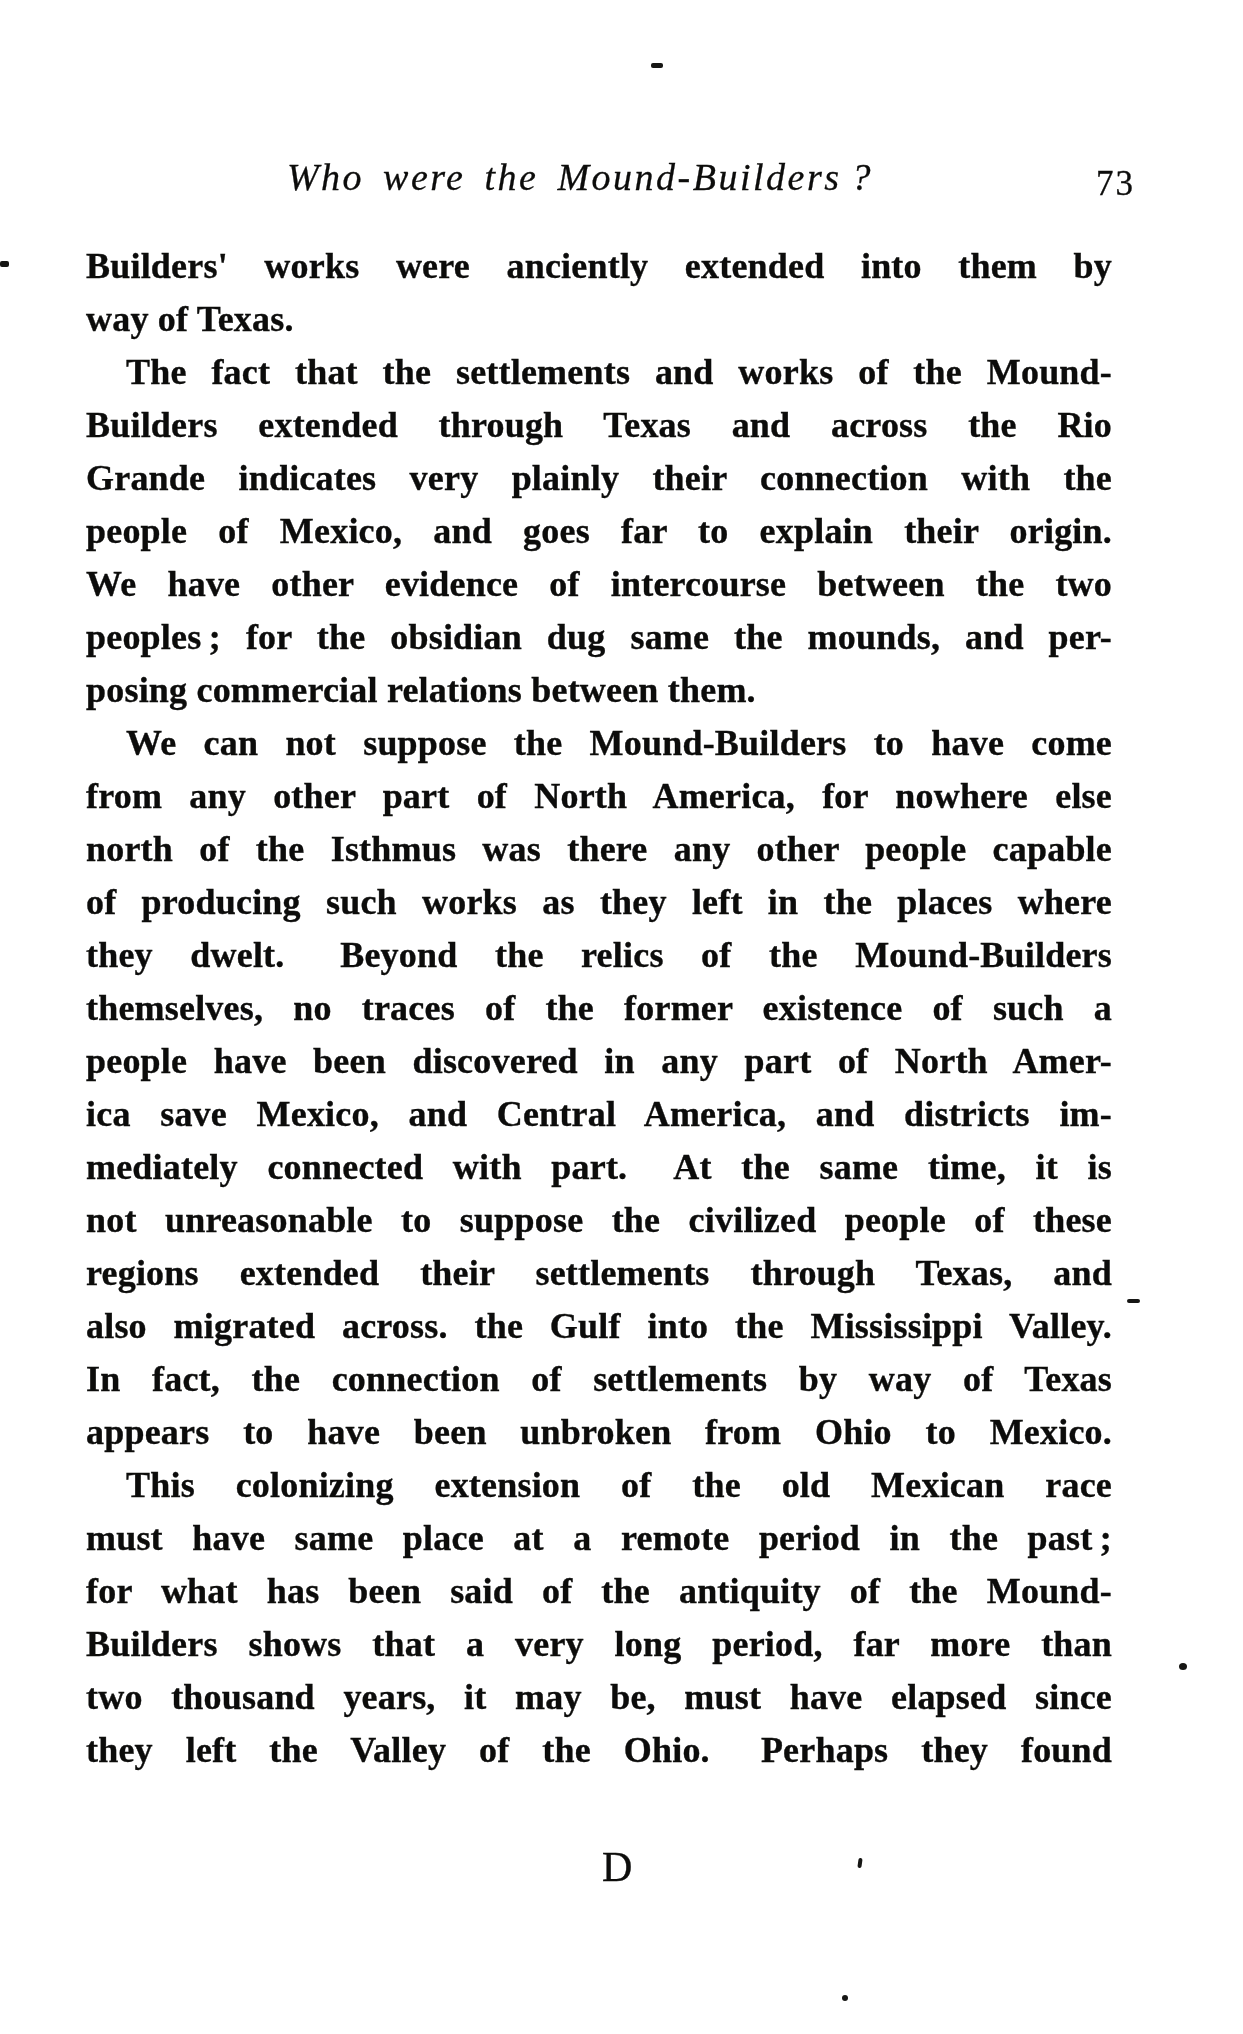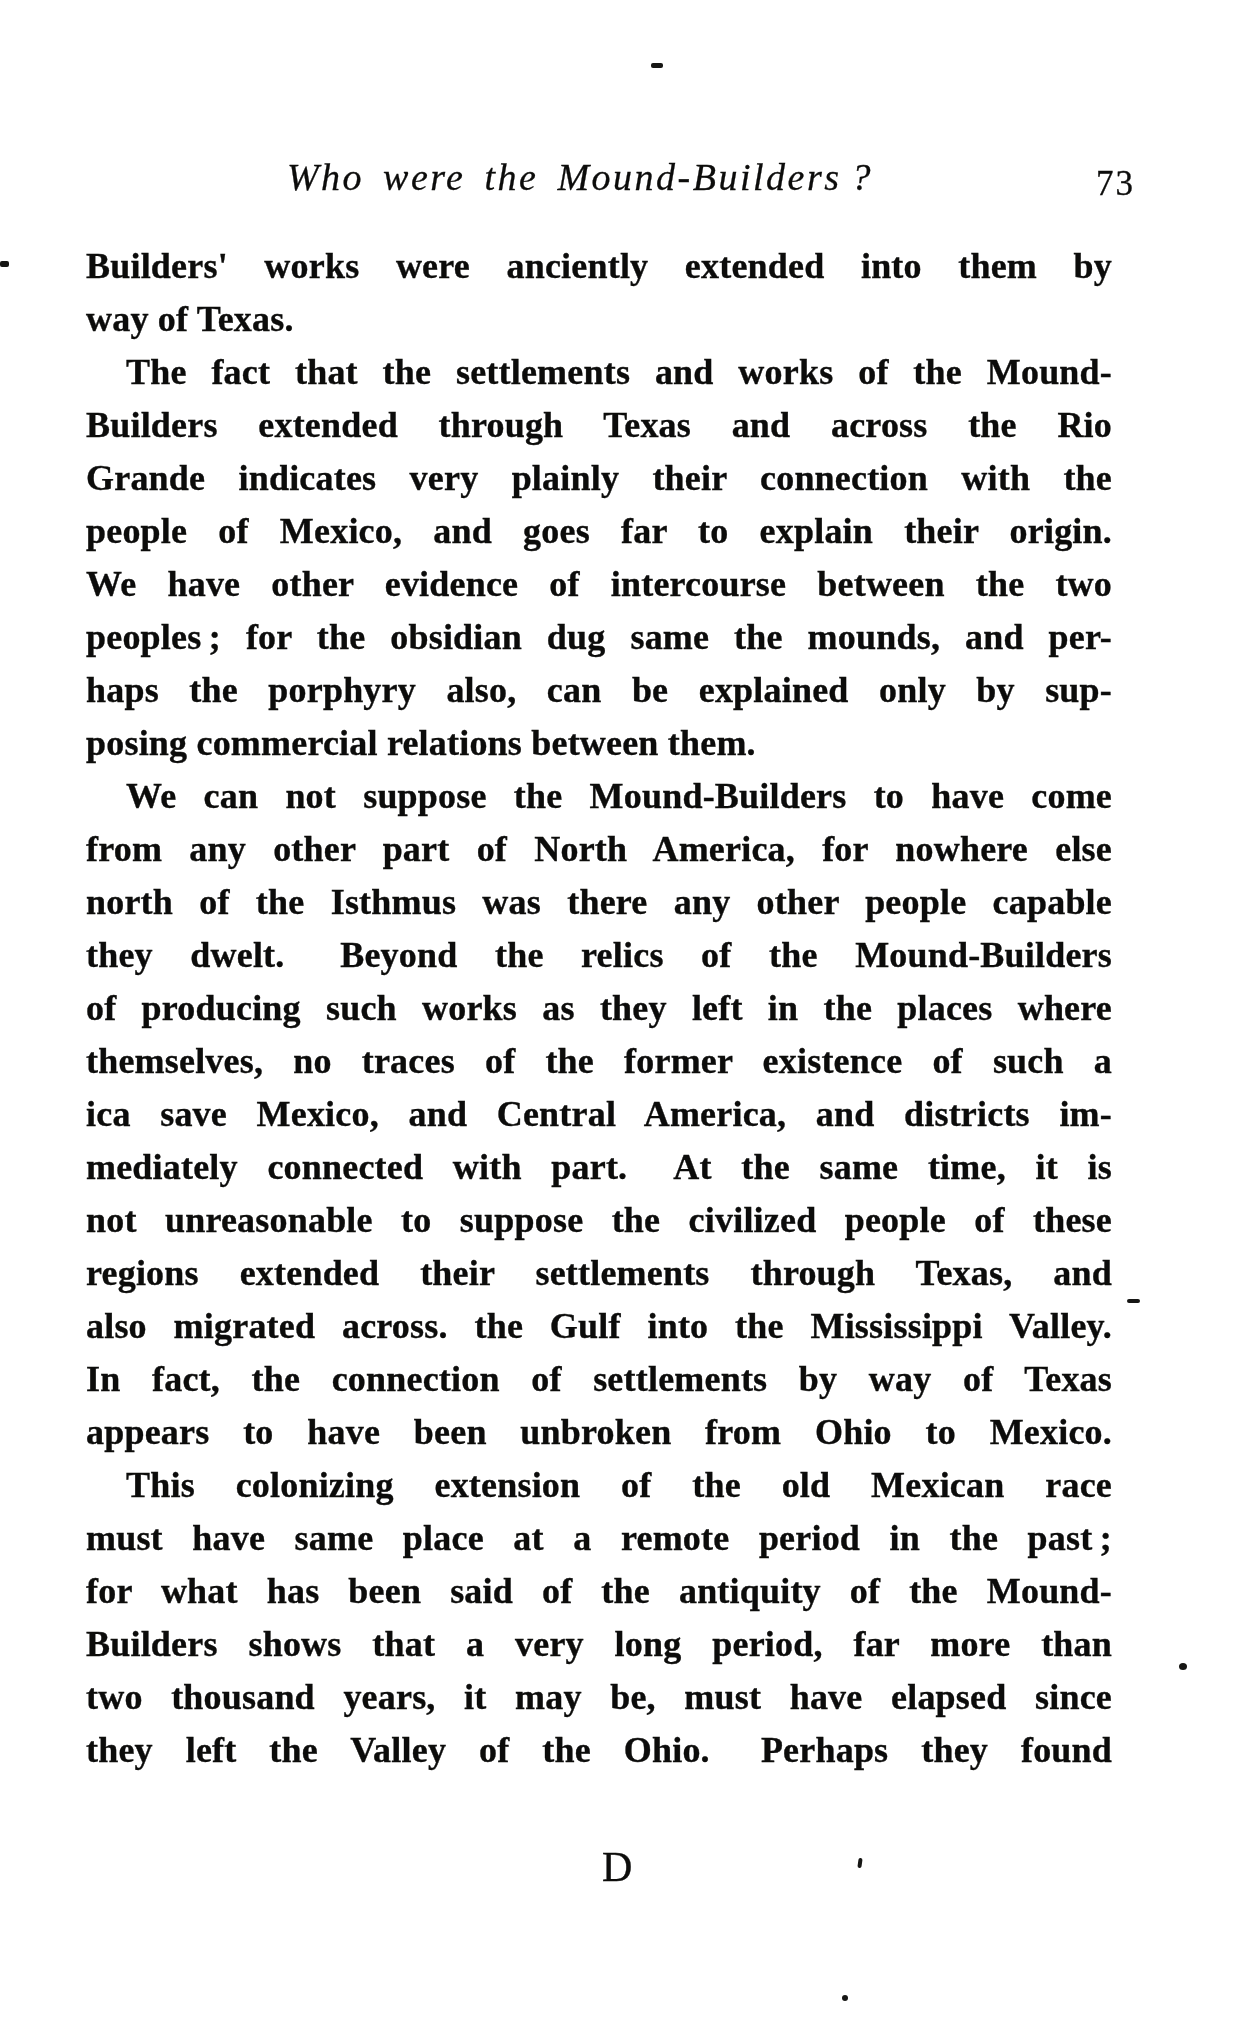--- a/index.html
+++ b/index.html
@@ -85,28 +85,28 @@
 
   <div class="text-block" id="textBlock">
       <div class="line">Builders' works were anciently extended into them by</div>
       <div class="line para-end">way of Texas.</div>
       <div class="line indent">The fact that the settlements and works of the Mound-</div>
       <div class="line">Builders extended through Texas and across the Rio</div>
       <div class="line">Grande indicates very plainly their connection with the</div>
       <div class="line">people of Mexico, and goes far to explain their origin.</div>
       <div class="line">We have other evidence of intercourse between the two</div>
       <div class="line">peoples ; for the obsidian dug same the mounds, and per-</div>
-      <div class="line">haps the porphyry also, can be explained only by sup-</div>
       <div class="line para-end">posing commercial relations between them.</div>
       <div class="line indent">We can not suppose the Mound-Builders to have come</div>
       <div class="line">from any other part of North America, for nowhere else</div>
       <div class="line">north of the Isthmus was there any other people capable</div>
+      <div class="line">of producing such works as they left in the places where</div>
       <div class="line">they dwelt.  Beyond the relics of the Mound-Builders</div>
-      <div class="line">of producing such works as they left in the places where</div>
       <div class="line">themselves, no traces of the former existence of such a</div>
+      <div class="line">people have been discovered in any part of North Amer-</div>
       <div class="line">ica save Mexico, and Central America, and districts im-</div>
       <div class="line">mediately connected with part.  At the same time, it is</div>
       <div class="line">not unreasonable to suppose the civilized people of these</div>
       <div class="line">regions extended their settlements through Texas, and</div>
       <div class="line">also migrated across. the Gulf into the Mississippi Valley.</div>
       <div class="line">In fact, the connection of settlements by way of Texas</div>
       <div class="line">appears to have been unbroken from Ohio to Mexico.</div>
       <div class="line indent">This colonizing extension of the old Mexican race</div>
       <div class="line">must have same place at a remote period in the past ;</div>
       <div class="line">for what has been said of the antiquity of the Mound-</div>

